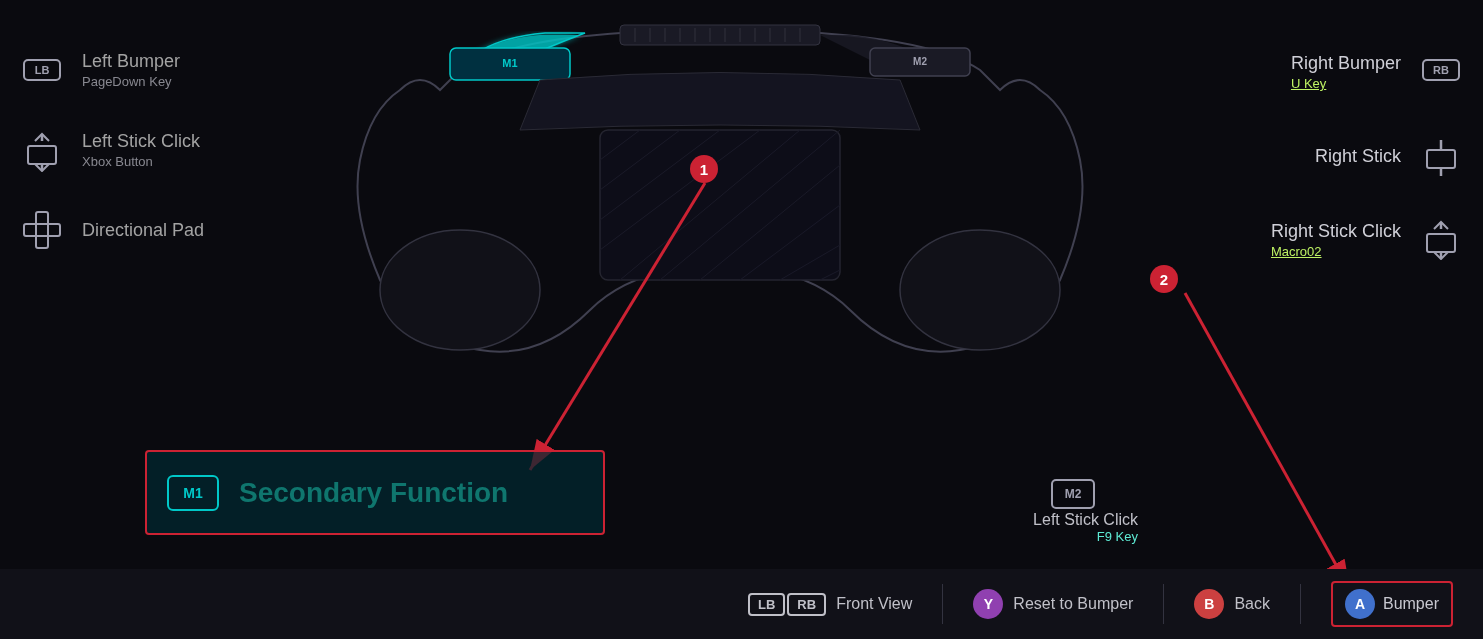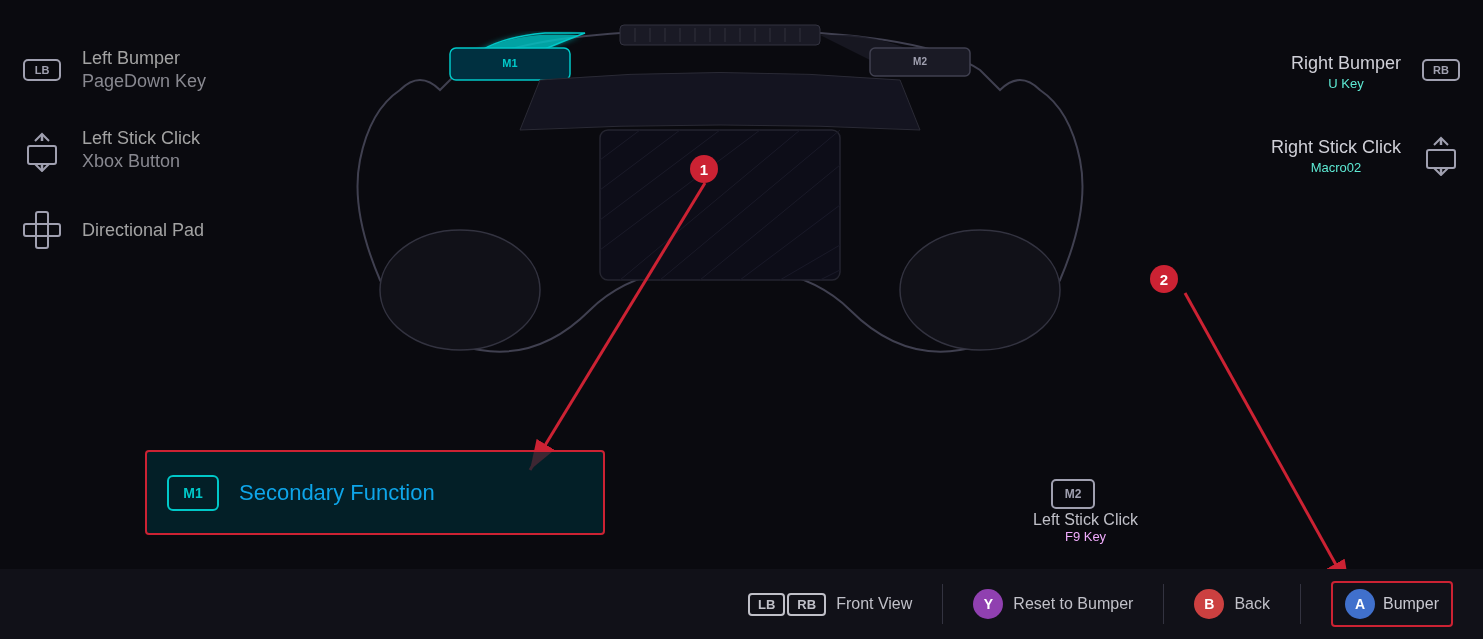--- a/index.html
+++ b/index.html
@@ -55,21 +55,21 @@
       flex-direction: column;
     }
 
     .control-item .label {
       font-size: 18px;
       color: #a3a3a3;
       font-weight: 400;
     }
 
     .control-item .sublabel {
-      font-size: 18px;
+      font-size: 13px;
       color: #888890;
       margin-top: 2px;
     }
 
     
     .right-panel {
       position: absolute;
       right: 0;
       top: 30px;
       width: 340px;
@@ -84,33 +84,34 @@
       align-items: center;
       padding: 18px 20px;
       gap: 18px;
       cursor: pointer;
       flex-direction: row-reverse;
     }
 
     .control-item-right .text-group {
       display: flex;
       flex-direction: column;
-      align-items: center;
+      align-items: flex-start;
     }
 
     .control-item-right .label {
       font-size: 18px;
       color: #d0d0d8;
       font-weight: 400;
     }
 
     .control-item-right .sublabel {
       font-size: 13px;
-      color: #5eead4;
+      color: #bef264;
       margin-top: 2px;
+      text-decoration: underline;
     }
 
     
     .icon-svg {
       stroke: #a0a0b0;
       fill: none;
       stroke-width: 2;
     }
 
     
@@ -137,23 +138,23 @@
       display: flex;
       align-items: center;
       justify-content: center;
       color: #00c8c8;
       font-size: 14px;
       font-weight: 600;
       flex-shrink: 0;
     }
 
     .secondary-function-label {
-      font-size: 22px;
-      color: #0ea5e9;
-      font-weight: 400;
+      font-size: 28px;
+      color: #0f766e;
+      font-weight: 700;
     }
 
     
     .bottom-bar {
       position: absolute;
       bottom: 0;
       left: 0;
       right: 0;
       height: 70px;
       background: #111118;
@@ -399,41 +400,53 @@
         <text x="50%" y="26" text-anchor="middle" fill="#a0a0b0" font-size="11" font-weight="600" stroke="none">RB</text>
       </svg>
     </div>
     <div class="text-group">
       <span class="label">Right Bumper</span>
       <span class="sublabel">U Key</span>
     </div>
   </div>
 
 
+  <div class="control-item-right">
+    <div class="icon-box">
+      <svg width="44" height="44" viewBox="0 0 44 44" class="icon-svg">
+        <line x1="22" y1="8" x2="22" y2="18" stroke="#a0a0b0" stroke-width="2.5"></line>
+        <rect x="8" y="18" width="28" height="18" rx="2" stroke="#a0a0b0" stroke-width="2" fill="none"></rect>
+        <line x1="22" y1="36" x2="22" y2="44" stroke="#a0a0b0" stroke-width="2.5"></line>
+      </svg>
+    </div>
+    <div class="text-group">
+      <span class="label">Right Stick</span>
+    </div>
+  </div>
 
   <div class="control-item-right">
     <div class="icon-box">
       <svg width="44" height="44" viewBox="0 0 44 44" class="icon-svg">
         <line x1="22" y1="6" x2="22" y2="13" stroke="#a0a0b0" stroke-width="2.5"></line>
         <polyline points="15,13 22,6 29,13" stroke="#a0a0b0" stroke-width="2" fill="none"></polyline>
         <rect x="8" y="18" width="28" height="18" rx="2" stroke="#a0a0b0" stroke-width="2" fill="none"></rect>
         <line x1="22" y1="36" x2="22" y2="42" stroke="#a0a0b0" stroke-width="2.5"></line>
         <polyline points="15,36 22,43 29,36" stroke="#a0a0b0" stroke-width="2" fill="none"></polyline>
       </svg>
     </div>
     <div class="text-group">
       <span class="label">Right Stick Click</span>
       <span class="sublabel">Macro02</span>
     </div>
   </div>
 </div>
 
 <div style="position:absolute; right:345px; bottom:95px; text-align:right;">
   <div style="font-size:16px; color:#c0c0c8;">Left Stick Click</div>
-  <div style="font-size:13px; color:#f0abfc;text-align:center;">F9 Key</div>
+  <div style="font-size:13px; color:#5eead4;">F9 Key</div>
 </div>
 
 <div class="m2-badge" style="position:absolute; right:388px; bottom:130px;">M2</div>
 
 <div class="secondary-function-box">
   <div class="m1-badge">
     <span>M1</span>
   </div>
   <span class="secondary-function-label">Secondary Function</span>
 </div>

